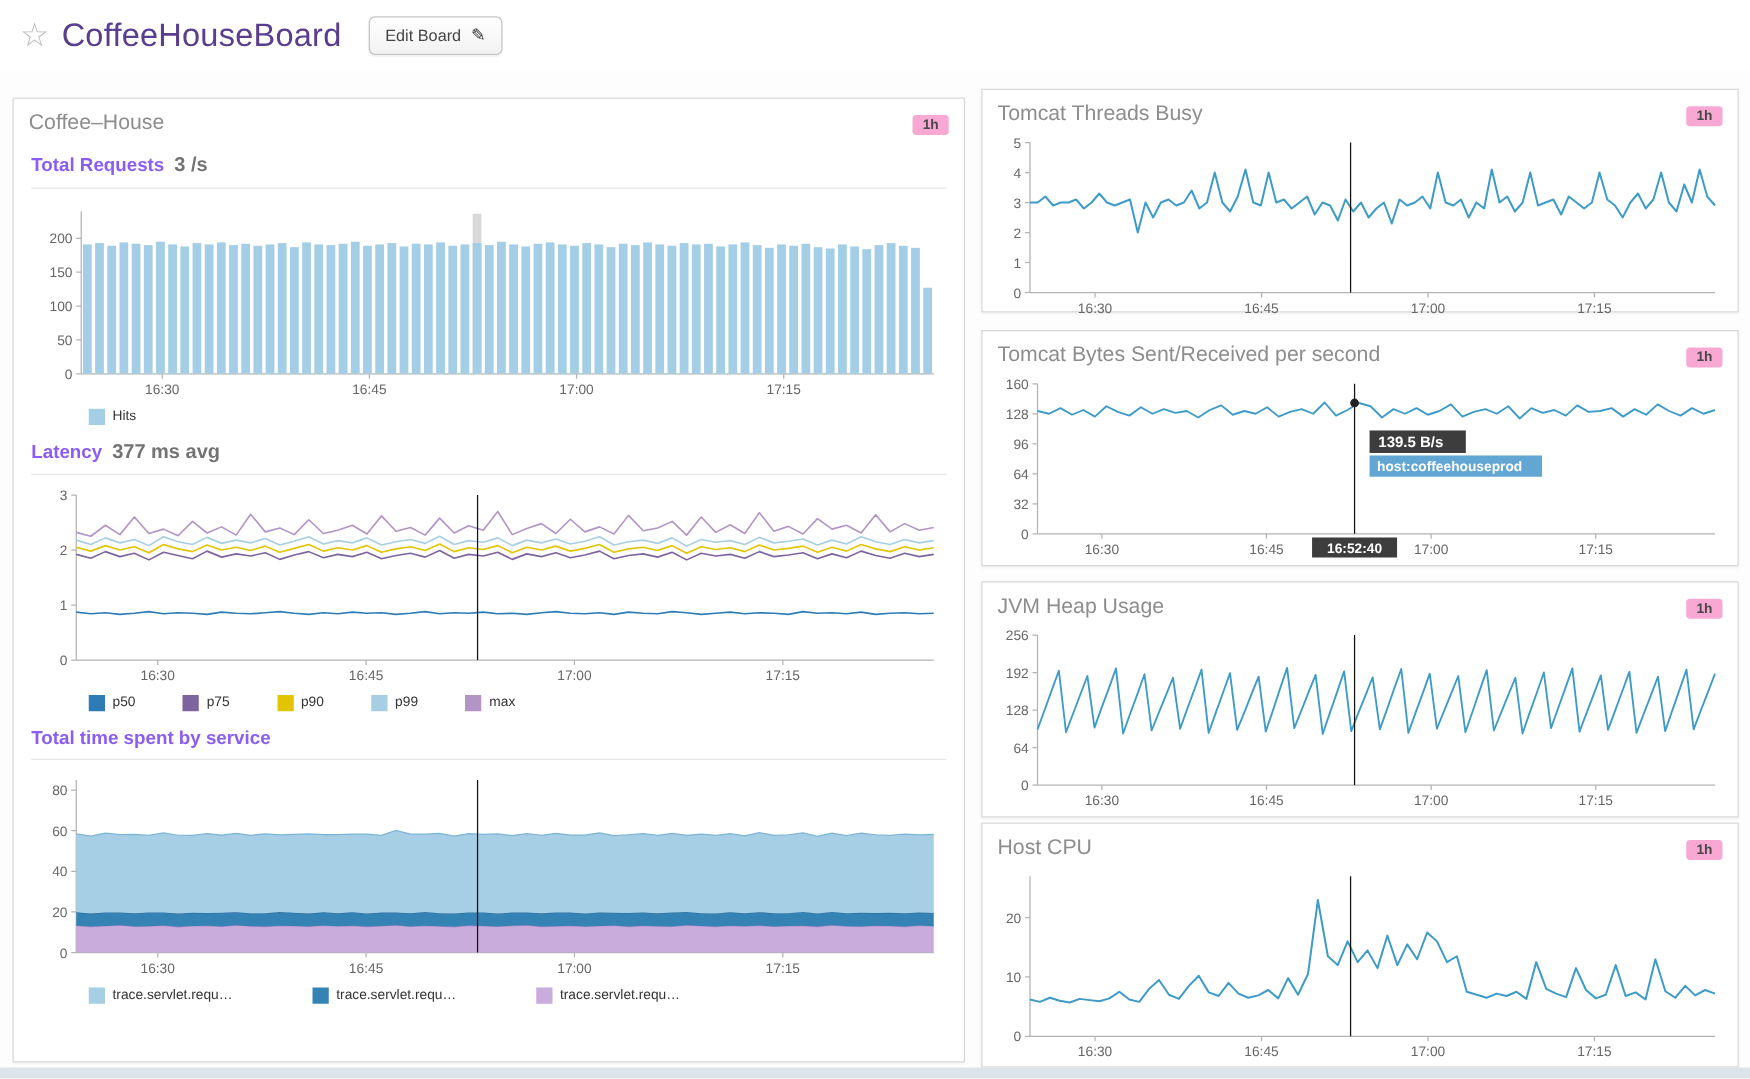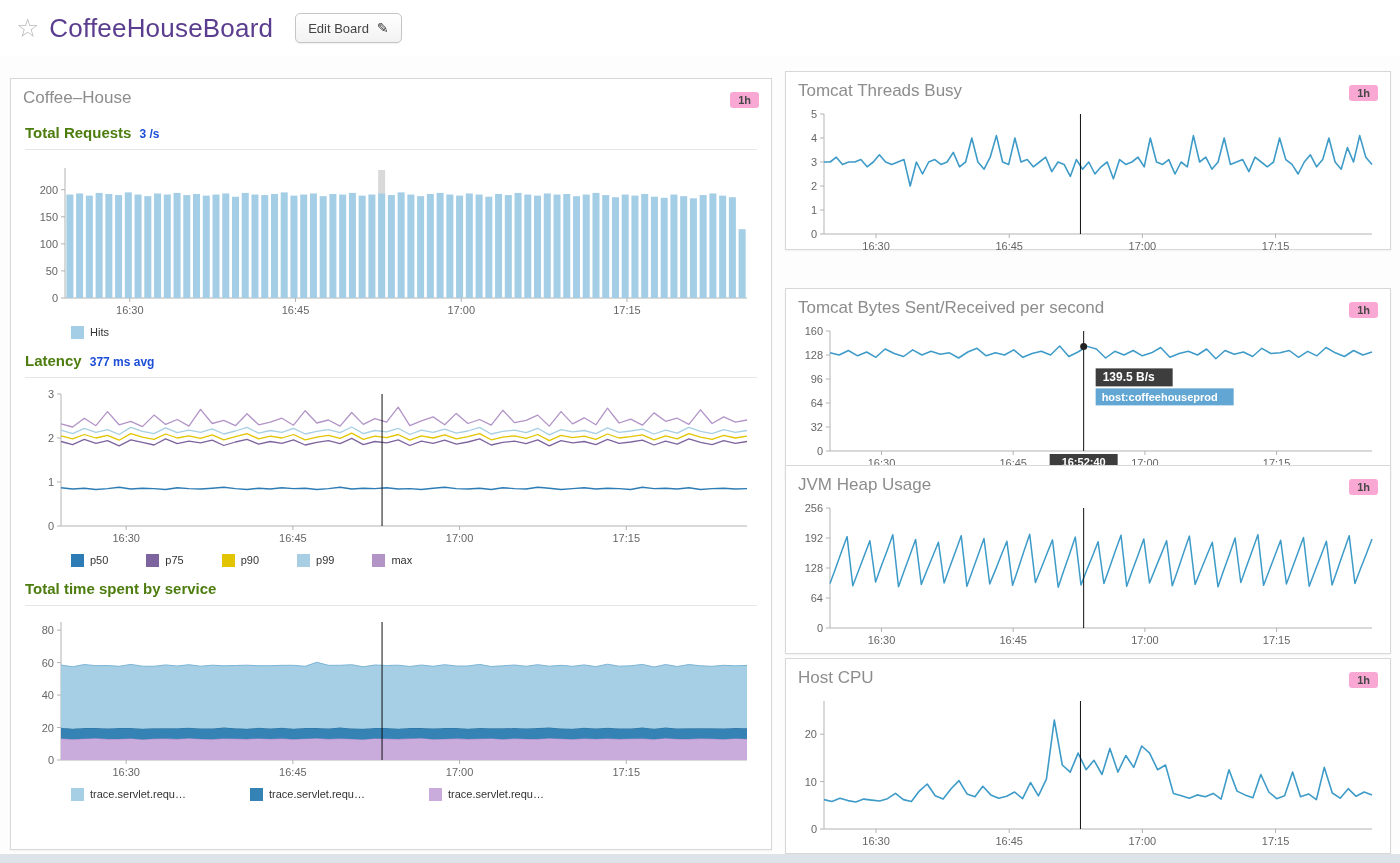--- a/index.html
+++ b/index.html
@@ -12,27 +12,27 @@
     background:linear-gradient(#ffffff,#f2f2f2);border:1px solid #c5c5c5;border-radius:5px;padding:6px 12px;
     cursor:pointer;box-shadow:0 1px 1px rgba(0,0,0,.06)}
   .pencil{font-size:14px;color:#333}
   .dash{position:absolute;left:0;top:56px;right:0;bottom:0;background:#fdfdfd}
   .panel{position:absolute;background:#fff;border:1px solid #d8d8d8;box-shadow:0 1px 2px rgba(0,0,0,.05)}
   .panel-head{display:flex;align-items:flex-end;padding:9px 12px 5px}
   .panel-title{font-size:17px;color:#8d8d8d}
   .badge{margin-left:auto;background:#f9a8d4;color:#484848;font-size:11px;font-weight:bold;padding:2px 8px;border-radius:3px;cursor:pointer}
   #panel-left{left:10px;top:22px;width:762px;height:772px}
   #panel-threads{left:785px;top:15px;width:606px;height:179px}
-  #panel-bytes{left:785px;top:232px;width:606px;height:189px}
+  #panel-bytes{left:785px;top:208px;width:606px;height:189px}
   #panel-jvm{left:785px;top:409px;width:606px;height:189px}
   #panel-cpu{left:785px;top:602px;width:606px;height:196px}
   .section{padding:0 14px}
   .sec-head{display:flex;align-items:baseline;gap:8px;border-bottom:1px solid #e6e6e6;padding:9px 0 8px;margin-top:2px}
-  .sec-title{font-size:15px;font-weight:bold;color:#4d7c0f}
-  .sec-value{font-size:12px;font-weight:bold;color:#1d4ed8}
+  .sec-title{font-size:15px;font-weight:bold;color:#8b5cf6}
+  .sec-value{font-size:16px;font-weight:bold;color:#737373}
   .chart{width:100%;position:relative}
   .c-bars{height:160px;margin-top:10px}
   .c-latency{height:162px;margin-top:8px}
   .c-area{height:168px;margin-top:8px}
   .c-right{height:150px;margin:0 8px;width:auto}
   .c-right-tall{height:158px;margin:0 8px;width:auto}
   .legend{display:flex;gap:38px;padding:6px 0 2px 46px}
   .legend-wide{gap:64px}
   .legend-item{display:inline-flex;gap:6px;font-size:11px;color:#333;cursor:pointer}
   .swatch{width:13px;height:13px;display:inline-block;flex:0 0 13px}

